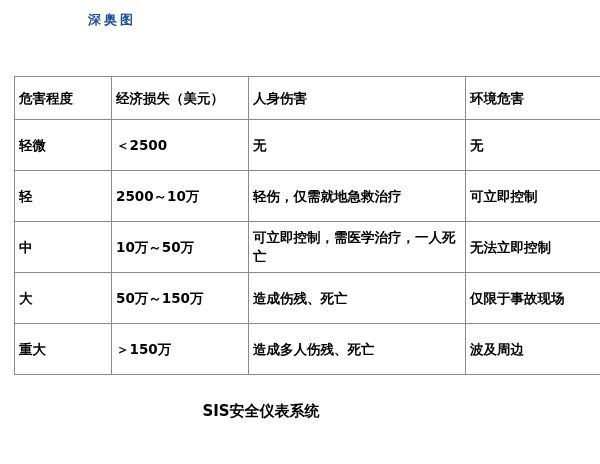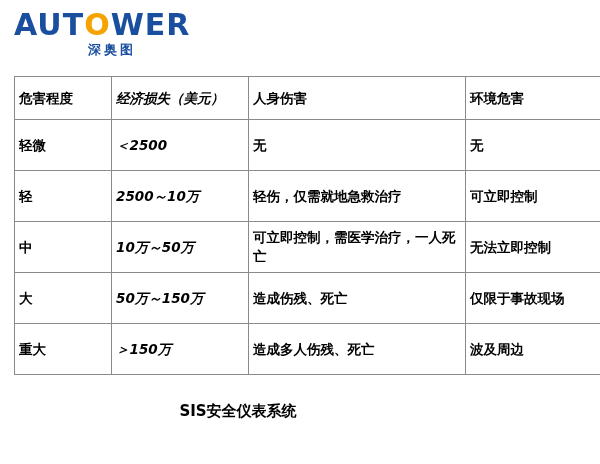--- a/index.html
+++ b/index.html
@@ -71,45 +71,45 @@
     padding: 6px 4px;
     line-height: 19px;
   }
   table.harm-table thead td {
     height: 30px;
   }
   table.harm-table tbody td {
     height: 38px;
   }
   .col-1 { width: 88px; }
-  .col-2 { width: 128px; font-style: italic; }
+  .col-2 { width: 128px; }
   .col-3 { width: 208px; margin-left: 21px; }
   .col-4 { width: 148px; }
 
   
   .footer {
     position: absolute;
     left: 0;
     top: 396px;
     width: 476px;
     text-align: center;
+    padding-left: 23px;
   }
   .footer-line {
     font-family: "DejaVu Sans", "Liberation Sans", sans-serif;
     font-weight: bold;
     font-size: 15px;
     color: #000;
     line-height: 30px;
   }
 </style>
 </head>
 <body>
 
 <div class="logo-block">
-  <div class="logo-wordmark"><span>AUT</span><span class="accent">O</span><span>WER</span></div>
   <div class="logo-sub">深奥图</div>
 </div>
 
 <div class="table-wrap">
   <table class="harm-table">
     <thead>
       <tr>
         <td class="col-1">危害程度</td>
         <td class="col-2">经济损失（美元）</td>
         <td class="col-3">人身伤害</td>

